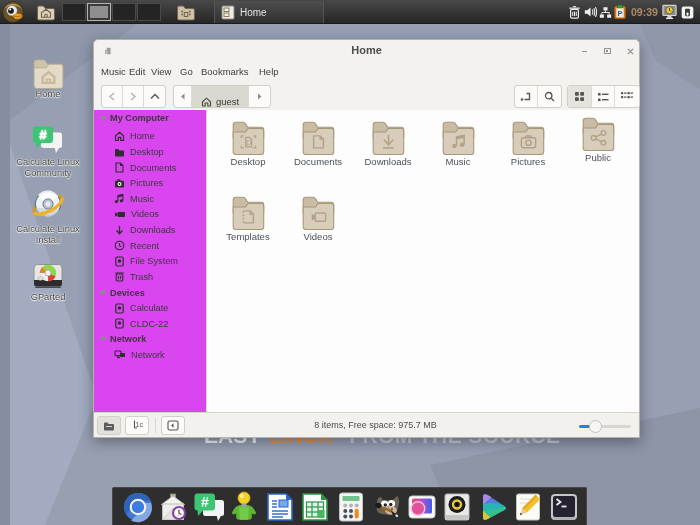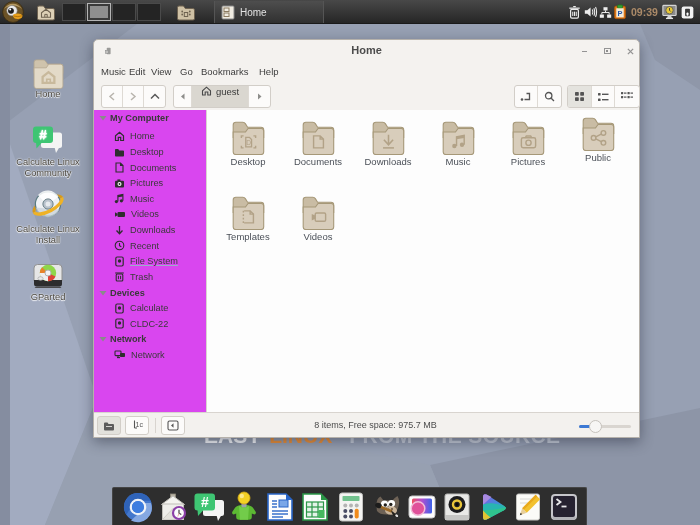--- a/index.html
+++ b/index.html
@@ -25,21 +25,21 @@
 #titlebar{position:relative;height:22px}
 #titlebar .t{position:absolute;left:0;right:0;top:4px;text-align:center;font-size:11px;font-weight:bold;color:#4c4c4c}
 #titlebar .wicon{position:absolute;left:10px;top:6px;width:9px;height:10px}
 #menubar{position:relative;height:20px;font-size:9.5px;color:#3c3c3c}
 #menubar span{position:absolute;top:4px}
 #toolbar{position:relative;height:28px}
 .tbg{position:absolute;top:3px;height:23px;display:flex;border:1px solid #d2cec8;border-radius:3px;background:#fcfbfa;overflow:hidden}
 .tbtn{height:21px;display:flex;align-items:center;justify-content:center;border-right:1px solid #dedad4}
 .tbtn:last-child{border-right:none}
 .tbtn.on{background:#e4e3de}
-.guest{background:#dad7d0;font-size:9.5px;color:#3a3a3a;display:flex;align-items:flex-start;justify-content:center}
+.guest{background:#dad7d0;font-size:9.5px;color:#3a3a3a;display:flex;align-items:flex-end;justify-content:center}
 #wbody{position:absolute;top:70px;left:0;right:0;bottom:25px;display:flex}
 #side{width:113px;background:#d946ef;border-right:1px solid #d9d5d0;padding-top:0px;font-size:9.2px;color:#3a3a3a;overflow:hidden}
 #side .row{height:15.6px;display:flex;align-items:center;padding-left:20px}
 #side .hd{font-weight:bold;padding-left:5px}
 #side .hd:first-child{margin-bottom:3px}
 #side .row{height:15.62px}
 #side .hd .tri{width:8px;height:8px;margin-right:3px;display:inline-block}
 #side .row svg{margin-right:5px;flex:none}
 #files{position:relative;flex:1;background:#fdfdfd}
 .fcell{position:absolute;width:70px;text-align:center;font-size:9.5px;color:#4b5058}
@@ -362,21 +362,21 @@
               <rect x="3.5" y="3" width="7.5" height="5" rx="1" fill="#2e2e2e"></rect>
               <path d="M3.5 4.8 L1 3.2 V7.8 L3.5 6.2 Z" fill="#2e2e2e"></path>
             </svg>Videos</div>
       <div class="row"><svg width="11" height="11" viewBox="0 0 11 11">
               <path d="M5.5 1 V8 M2.5 5.5 L5.5 8.8 L8.5 5.5" fill="none" stroke="#2e2e2e" stroke-width="1.3"></path>
             </svg>Downloads</div>
       <div class="row"><svg width="11" height="11" viewBox="0 0 11 11">
               <circle cx="5.5" cy="5.5" r="4.3" fill="none" stroke="#2e2e2e" stroke-width="1.1"></circle>
               <path d="M5.5 3 V5.7 L7.3 6.8" fill="none" stroke="#2e2e2e" stroke-width="1.1"></path>
             </svg>Recent</div>
-      <div class="row" style="text-decoration:underline;text-decoration-color:#9ab0c8"><svg width="11" height="11" viewBox="0 0 11 11">
+      <div class="row" style="text-decoration-color:#9ab0c8"><svg width="11" height="11" viewBox="0 0 11 11">
               <rect x="1.8" y="1" width="7.4" height="9" rx="1.4" fill="none" stroke="#2e2e2e" stroke-width="1.2"></rect>
               <circle cx="5.5" cy="5" r="1.7" fill="#2e2e2e"></circle>
             </svg>File System</div>
       <div class="row"><svg width="11" height="11" viewBox="0 0 11 11">
               <rect x="2.2" y="3" width="6.6" height="7" rx="1" fill="none" stroke="#2e2e2e" stroke-width="1.1"></rect>
               <line x1="1.2" y1="2" x2="9.8" y2="2" stroke="#2e2e2e" stroke-width="1.1"></line>
               <line x1="4.4" y1="4.8" x2="4.4" y2="8.2" stroke="#2e2e2e"></line>
               <line x1="6.6" y1="4.8" x2="6.6" y2="8.2" stroke="#2e2e2e"></line>
             </svg>Trash</div>
       <div class="row hd"><svg class="tri" viewBox="0 0 8 8">

